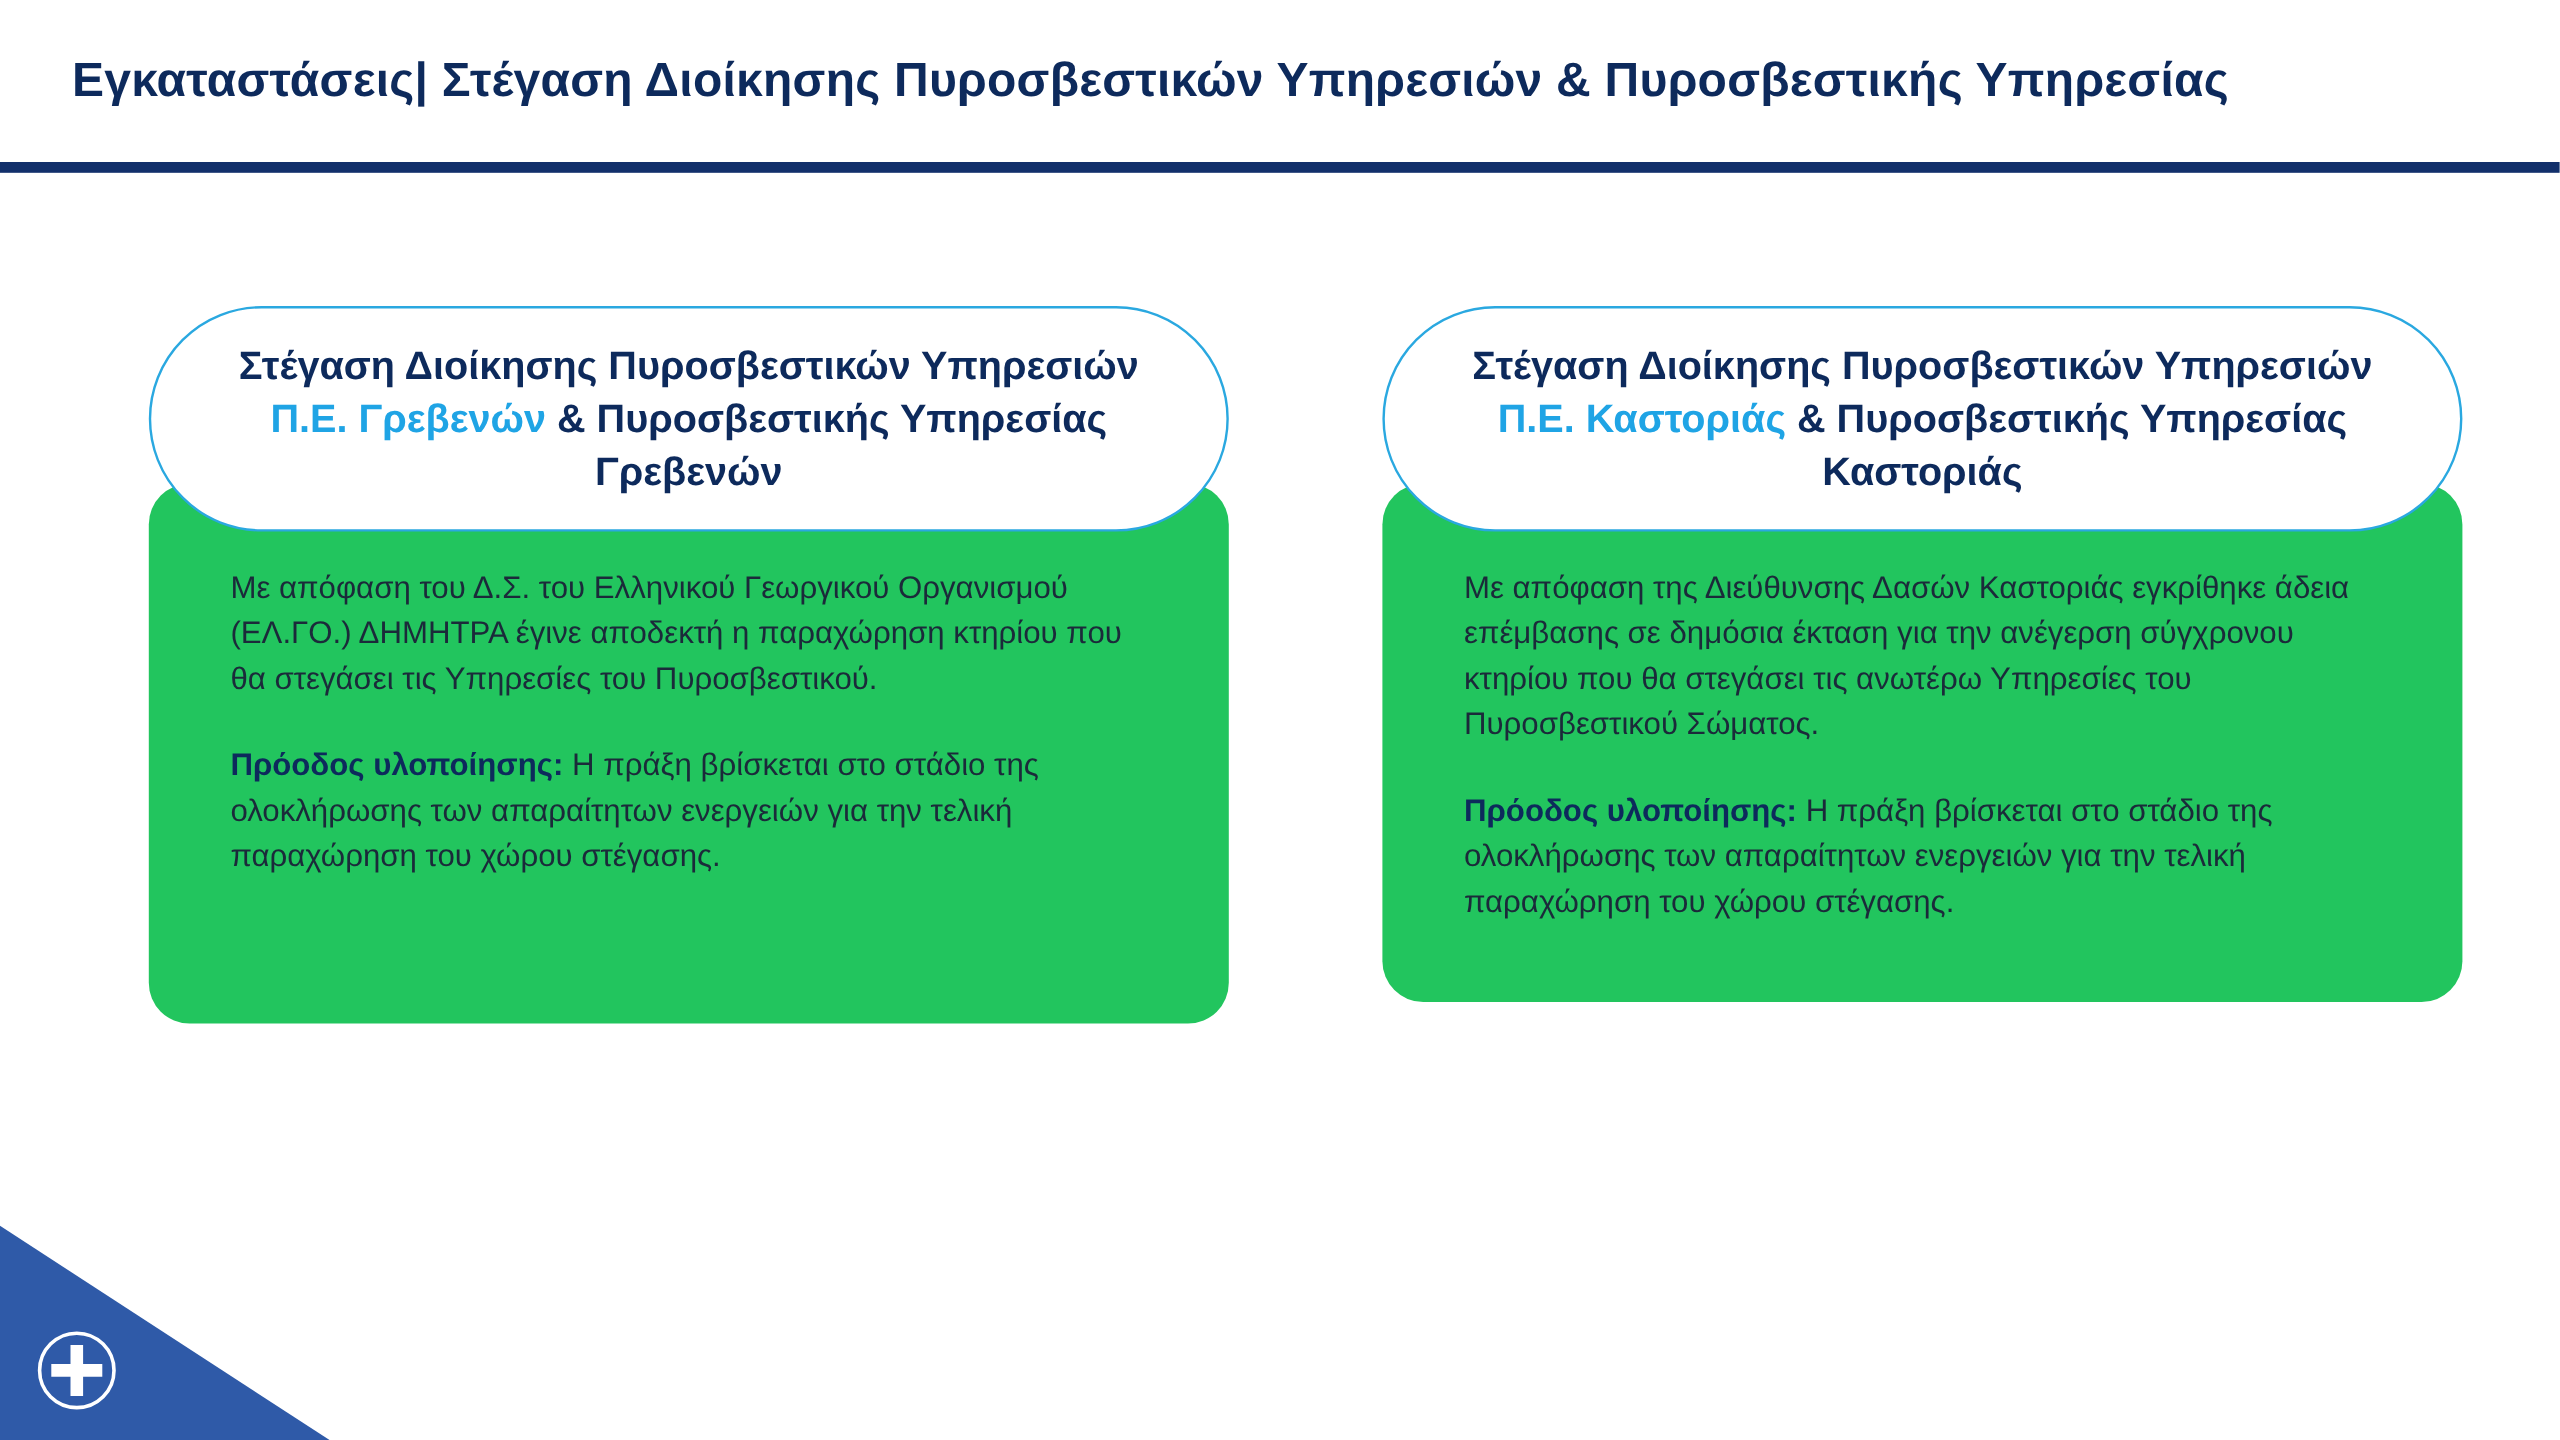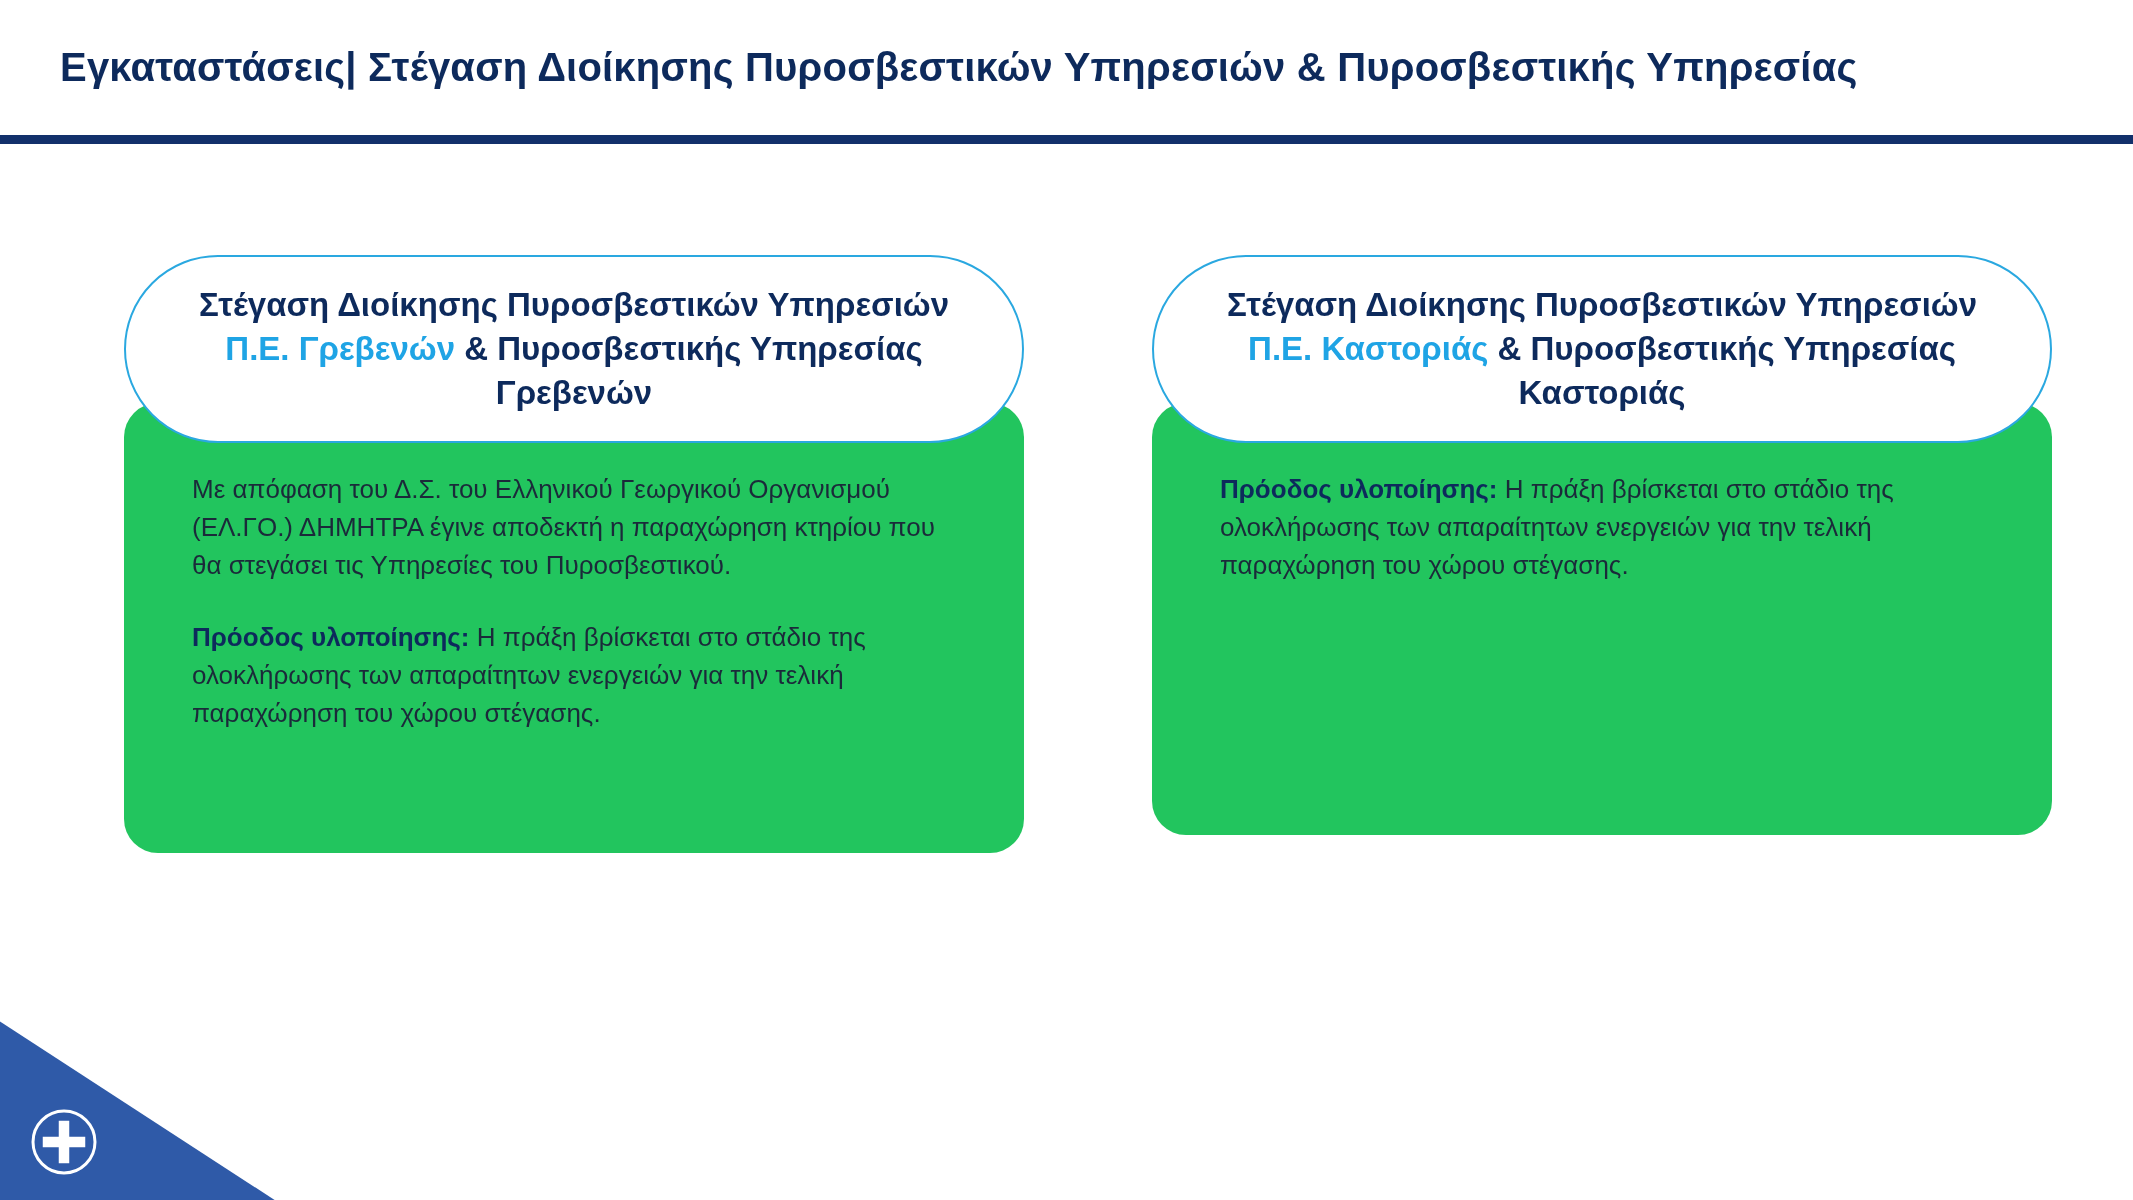--- a/index.html
+++ b/index.html
@@ -164,20 +164,21 @@
     </div>
   </div>
 
   <div class="card right">
     <div class="card-head">
       <div class="card-head-text">
         <span>Στέγαση Διοίκησης Πυροσβεστικών Υπηρεσιών </span><span class="hl">Π.Ε. Καστοριάς</span><span> &amp; Πυροσβεστικής Υπηρεσίας Καστοριάς</span>
       </div>
     </div>
     <div class="card-body">
+      <p class="body-par">Με απόφαση της Διεύθυνσης Δασών Καστοριάς εγκρίθηκε άδεια επέμβασης σε δημόσια έκταση για την ανέγερση σύγχρονου κτηρίου που θα στεγάσει τις ανωτέρω Υπηρεσίες του Πυροσβεστικού Σώματος.</p>
       <p class="body-par">
         <span class="lead">Πρόοδος υλοποίησης:</span><span> Η πράξη βρίσκεται στο στάδιο της ολοκλήρωσης των απαραίτητων ενεργειών για την τελική παραχώρηση του χώρου στέγασης.</span>
       </p>
     </div>
   </div>
 
 </div>
 
 <div class="corner">
   <div class="corner-tri"></div>

